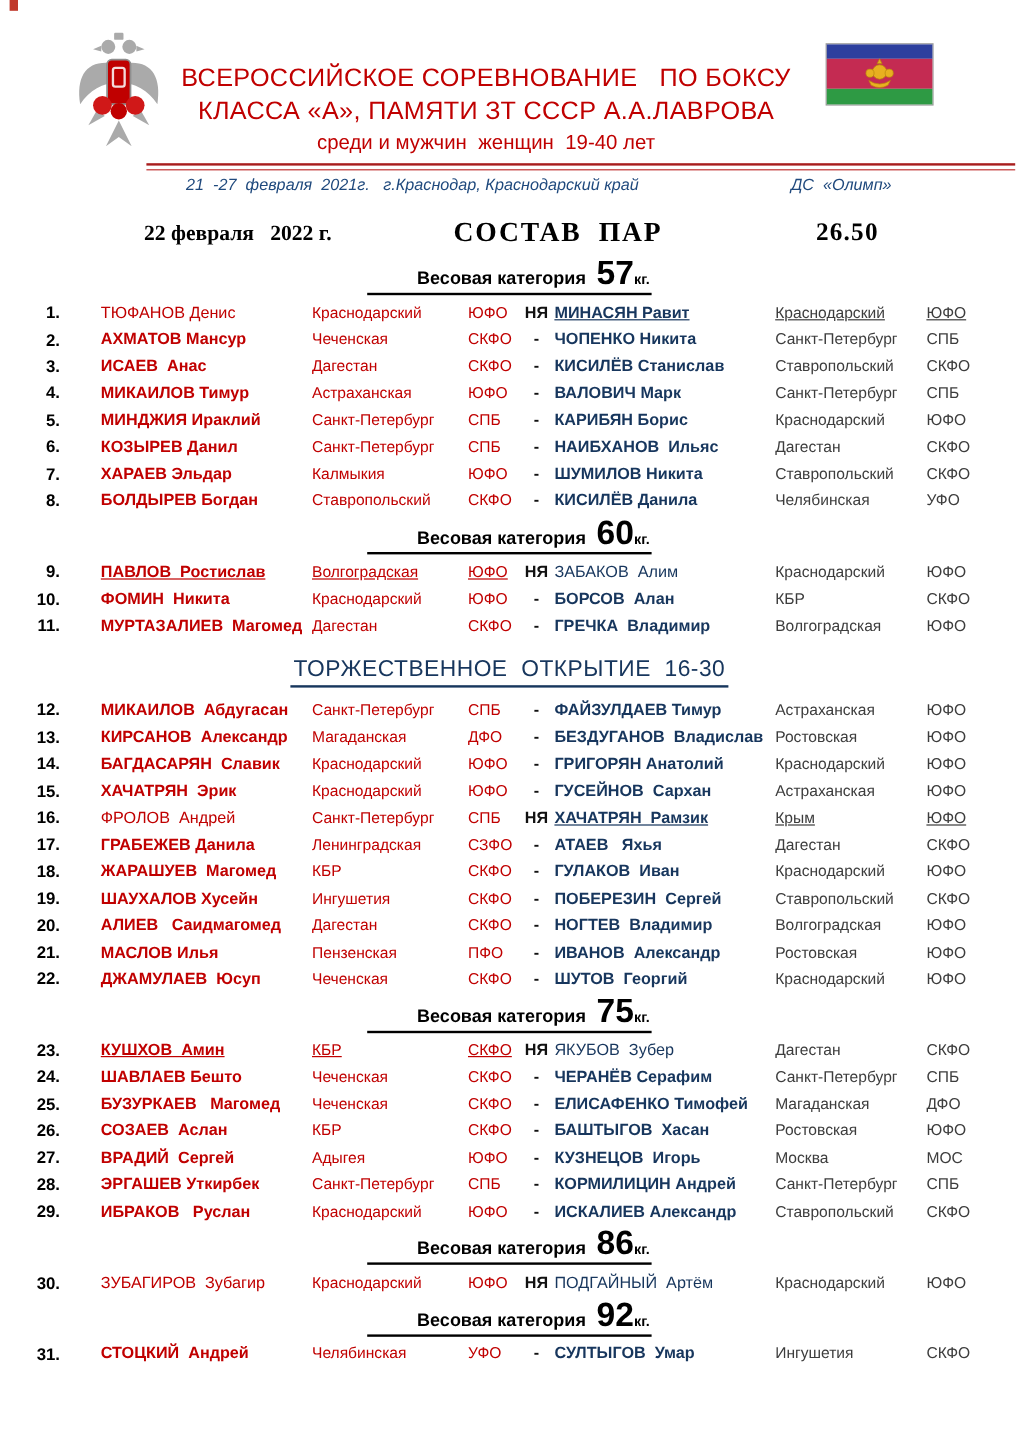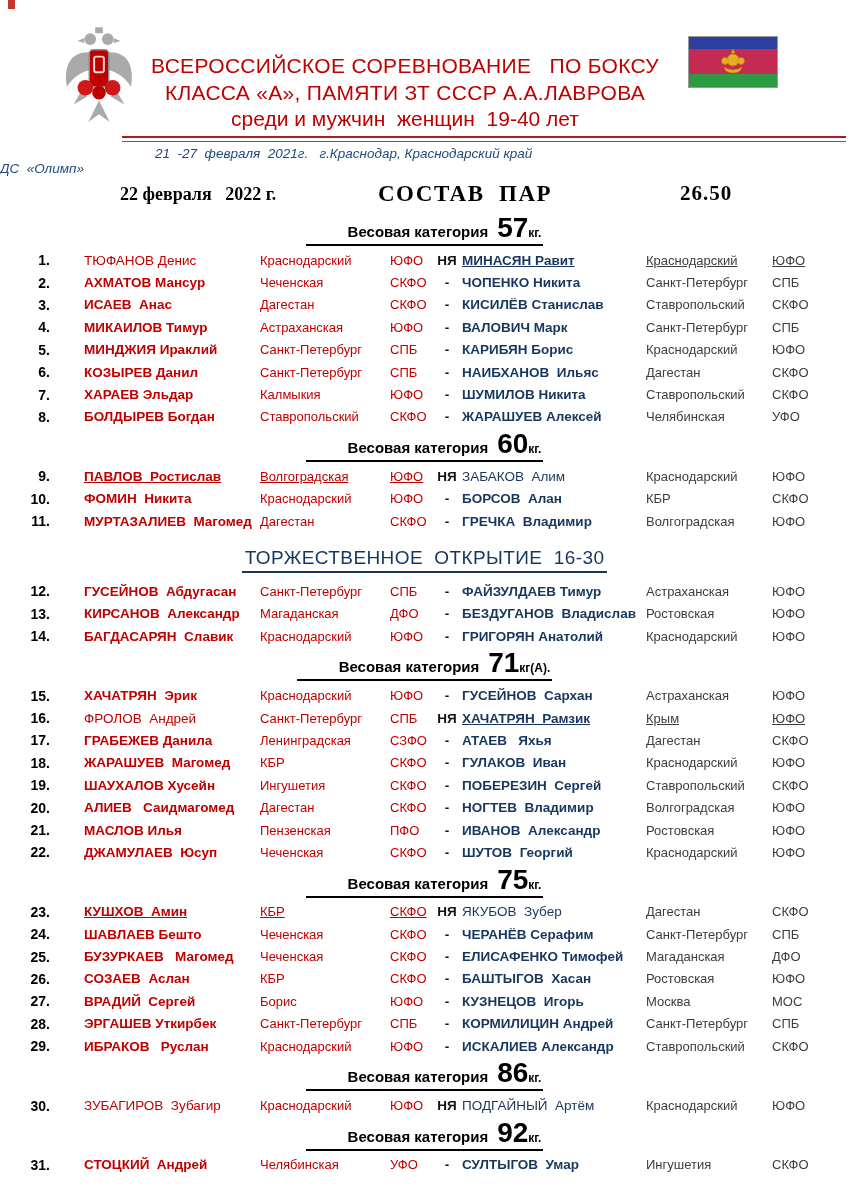--- a/index.html
+++ b/index.html
@@ -11,26 +11,26 @@
   .emblem{position:absolute;left:60px;top:26px;width:78px;height:108px;}
   .flag{position:absolute;left:688px;top:36px;width:88px;height:50px;border:1px solid #9a9a9a;
         display:flex;flex-direction:column;}
   .flag .s-blue{height:12px;background:#2d3f9e;}
   .flag .s-crimson{height:25px;background:#c42b52;}
   .flag .s-green{flex:1;background:#2e9a44;}
   .flag svg{position:absolute;left:50%;top:50%;transform:translate(-50%,-50%);}
 
   .titles{position:absolute;left:135px;top:52px;width:540px;text-align:center;color:#c00000;}
   .title-1,.title-2{font-size:21px;letter-spacing:.3px;white-space:pre;line-height:27px;}
-  .title-3{font-size:21px;white-space:pre;line-height:22px;margin-top:2px;}
+  .title-3{font-size:17px;white-space:pre;line-height:22px;margin-top:2px;}
 
   .divider{position:absolute;left:122px;right:3px;top:136px;height:3px;
            border-top:2.5px solid #a81d1d;border-bottom:1.5px solid #c03434;}
   .info-line{position:absolute;left:0;right:0;top:146px;display:flex;justify-content:space-between;
-             color:#1f497d;font-style:italic;font-size:13.5px;white-space:pre;flex-direction:column;}
+             color:#1f497d;font-style:italic;font-size:13.5px;white-space:pre;}
   .info-left{margin-left:155px;}
   .info-right{margin-right:106px;}
 
   
   .schedule{position:absolute;left:0;top:181px;width:698px;height:26px;
             font-family:"Liberation Serif",serif;font-weight:bold;color:#000;}
   .sch-date{position:absolute;left:120px;top:3px;font-size:18px;white-space:pre;}
   .sch-title{position:absolute;left:378px;top:0;font-size:23px;letter-spacing:1.5px;white-space:pre;}
   .sch-time{position:absolute;left:680px;top:0;font-size:21px;letter-spacing:1px;}
 
@@ -199,21 +199,21 @@
       <span class="c-bregion">Ставропольский</span>
       <span class="c-bdist">СКФО</span>
     </div>
 
     <div class="row">
       <span class="c-num">8.</span>
       <span class="c-rname">БОЛДЫРЕВ Богдан</span>
       <span class="c-rregion">Ставропольский</span>
       <span class="c-rdist">СКФО</span>
       <span class="c-sep">-</span>
-      <span class="c-bname">ЖАРАШУЕВ Алексей</span>
+      <span class="c-bname">КИСИЛЁВ Данила</span>
       <span class="c-bregion">Челябинская</span>
       <span class="c-bdist">УФО</span>
     </div>
 
     <div class="weight-heading">
       <span class="wrap"><span class="w-label">Весовая категория</span>&nbsp; <span class="w-value">60</span><span class="w-unit">кг.</span></span>
     </div>
 
     <div class="row">
       <span class="c-num">9.</span>
@@ -247,21 +247,21 @@
       <span class="c-bregion">Волгоградская</span>
       <span class="c-bdist">ЮФО</span>
     </div>
 
     <div class="ceremony-heading">
       <span class="wrap">ТОРЖЕСТВЕННОЕ  ОТКРЫТИЕ  16-30</span>
     </div>
 
     <div class="row">
       <span class="c-num">12.</span>
-      <span class="c-rname">ГУСЕЙНОВ  Абдугасан</span>
+      <span class="c-rname">МИКАИЛОВ  Абдугасан</span>
       <span class="c-rregion">Санкт-Петербург</span>
       <span class="c-rdist">СПБ</span>
       <span class="c-sep">-</span>
       <span class="c-bname">ФАЙЗУЛДАЕВ Тимур</span>
       <span class="c-bregion">Астраханская</span>
       <span class="c-bdist">ЮФО</span>
     </div>
 
     <div class="row">
       <span class="c-num">13.</span>
@@ -278,23 +278,20 @@
       <span class="c-num">14.</span>
       <span class="c-rname">БАГДАСАРЯН  Славик</span>
       <span class="c-rregion">Краснодарский</span>
       <span class="c-rdist">ЮФО</span>
       <span class="c-sep">-</span>
       <span class="c-bname">ГРИГОРЯН Анатолий</span>
       <span class="c-bregion">Краснодарский</span>
       <span class="c-bdist">ЮФО</span>
     </div>
 
-    <div class="weight-heading">
-      <span class="wrap"><span class="w-label">Весовая категория</span>&nbsp; <span class="w-value">71</span><span class="w-unit">кг(А).</span></span>
-    </div>
 
     <div class="row">
       <span class="c-num">15.</span>
       <span class="c-rname">ХАЧАТРЯН  Эрик</span>
       <span class="c-rregion">Краснодарский</span>
       <span class="c-rdist">ЮФО</span>
       <span class="c-sep">-</span>
       <span class="c-bname">ГУСЕЙНОВ  Сархан</span>
       <span class="c-bregion">Астраханская</span>
       <span class="c-bdist">ЮФО</span>
@@ -421,21 +418,21 @@
       <span class="c-rdist">СКФО</span>
       <span class="c-sep">-</span>
       <span class="c-bname">БАШТЫГОВ  Хасан</span>
       <span class="c-bregion">Ростовская</span>
       <span class="c-bdist">ЮФО</span>
     </div>
 
     <div class="row">
       <span class="c-num">27.</span>
       <span class="c-rname">ВРАДИЙ  Сергей</span>
-      <span class="c-rregion">Борис</span>
+      <span class="c-rregion">Адыгея</span>
       <span class="c-rdist">ЮФО</span>
       <span class="c-sep">-</span>
       <span class="c-bname">КУЗНЕЦОВ  Игорь</span>
       <span class="c-bregion">Москва</span>
       <span class="c-bdist">МОС</span>
     </div>
 
     <div class="row">
       <span class="c-num">28.</span>
       <span class="c-rname">ЭРГАШЕВ Уткирбек</span>

